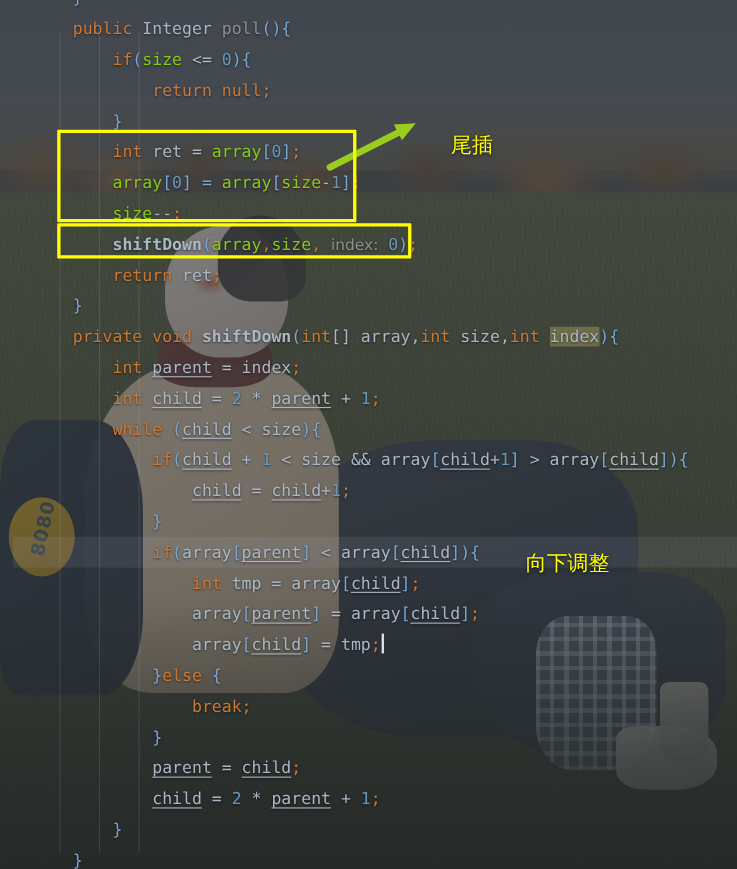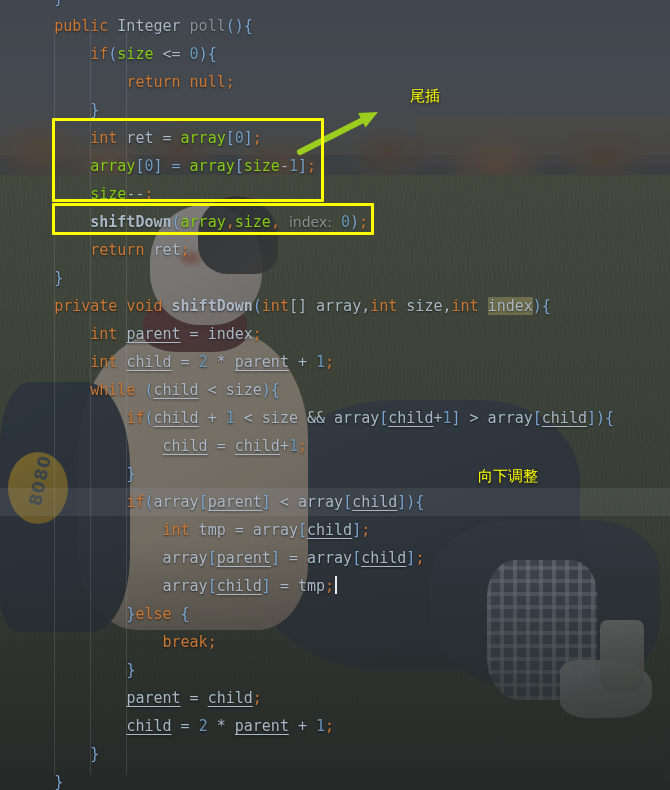--- a/index.html
+++ b/index.html
@@ -134,20 +134,21 @@
     background:rgba(47,51,58,.56);
   }
 
   
   .editor{
     position:absolute;inset:0;
     font-size:15px;
     line-height:28px;
     letter-spacing:0px;
     white-space:pre;
+    margin-left:12px;
   }
   .line{
     position:relative;
     height:28px;
     padding-left:18px;
     color:#bfc7d1;
     text-shadow:0 1px 2px rgba(0,0,0,.55);
   }
   .line.current{
     background:rgba(190,200,215,.10);
@@ -182,24 +183,25 @@
   .anno{position:absolute;inset:0;pointer-events:none;}
   .hl-box{
     position:absolute;
     border:3px solid #ffff00;
     border-radius:1px;
   }
   .anno-text{
     position:absolute;
     color:#ffff00;
     font-family:Liberation Mono, monospace;
-    font-size:15px;
+    font-size:19px;
     font-weight:normal;
     text-shadow:0 1px 3px rgba(0,0,0,.8);
     white-space:nowrap;
+    margin-top:32px;
   }
 </style>
 </head>
 <body>
 
 <div id="screen">
 
   <div class="bg">
     <div class="bg-sky"></div>
     <div class="bg-build"></div>

